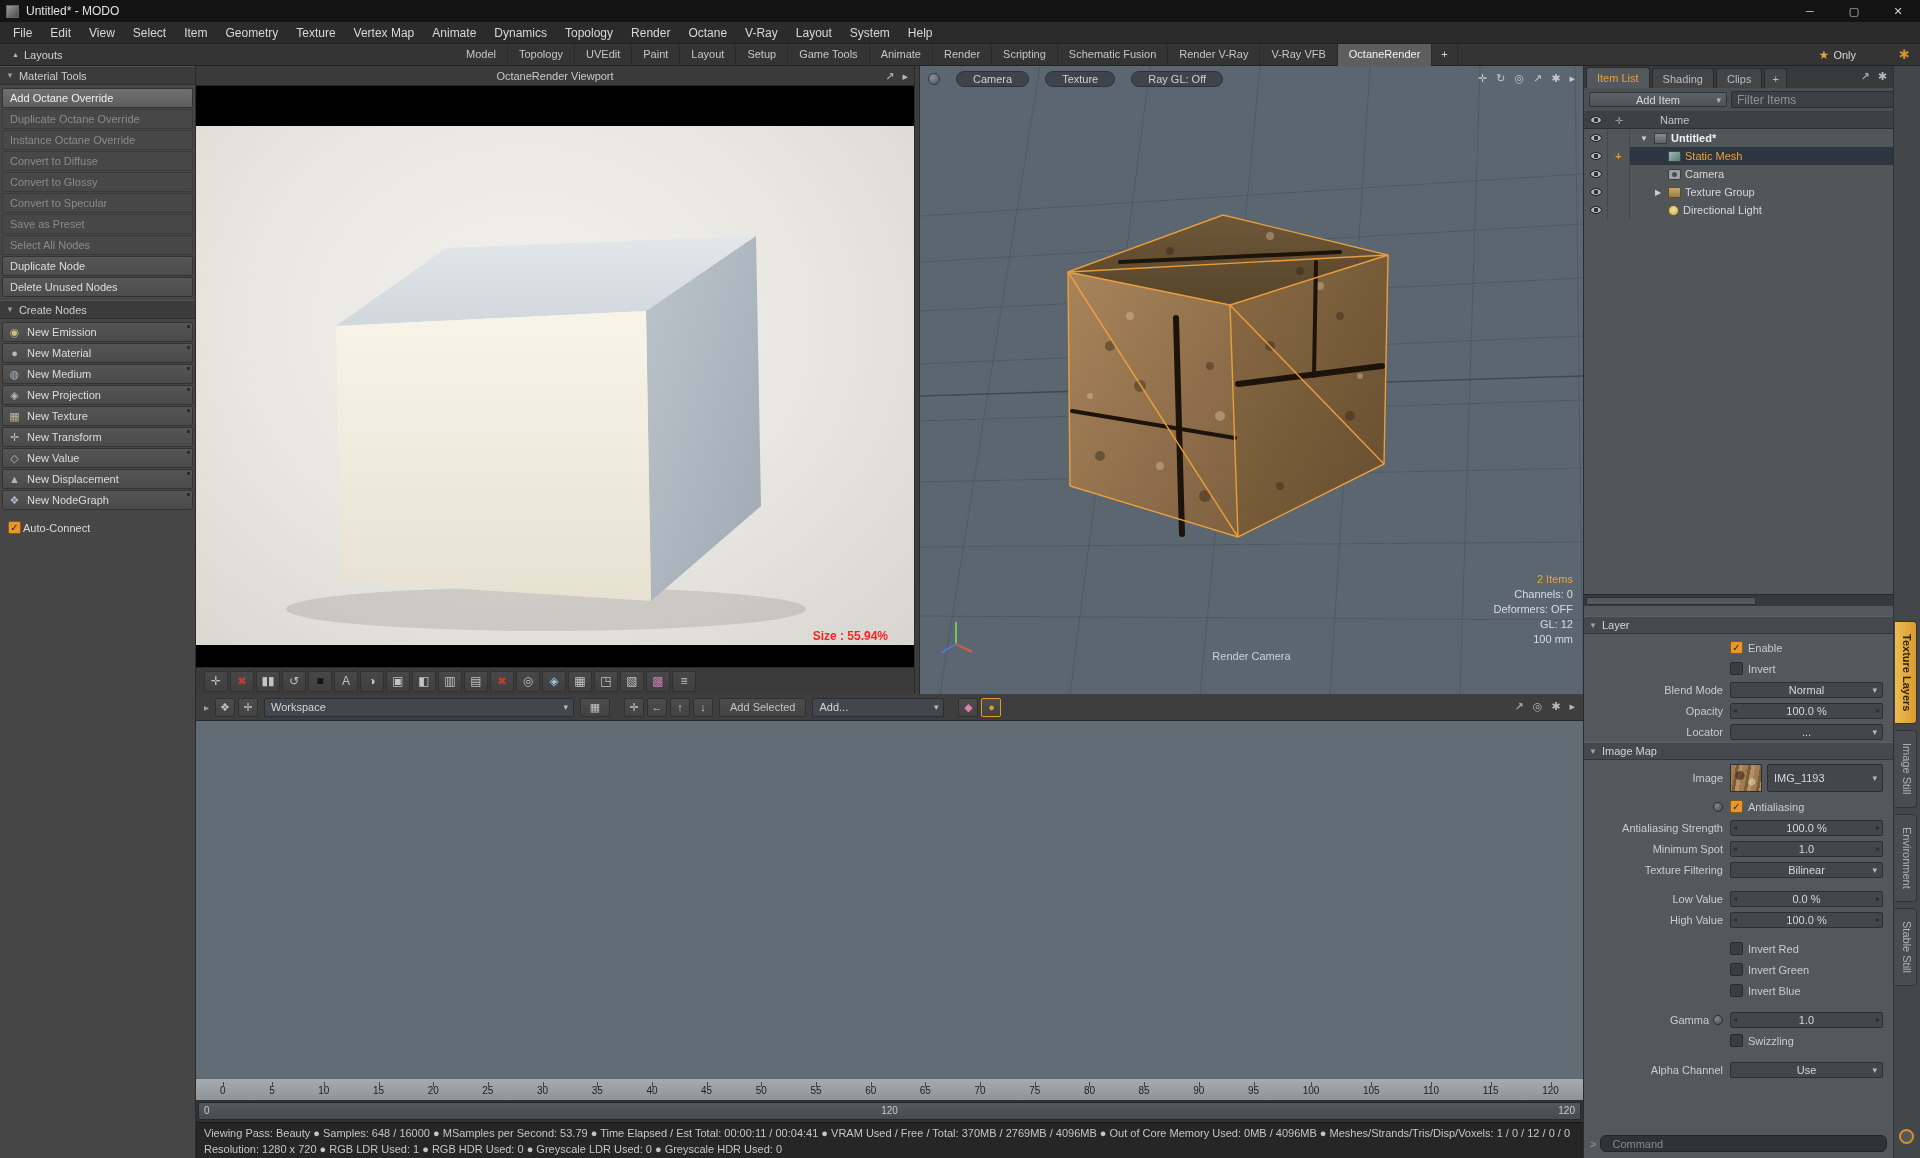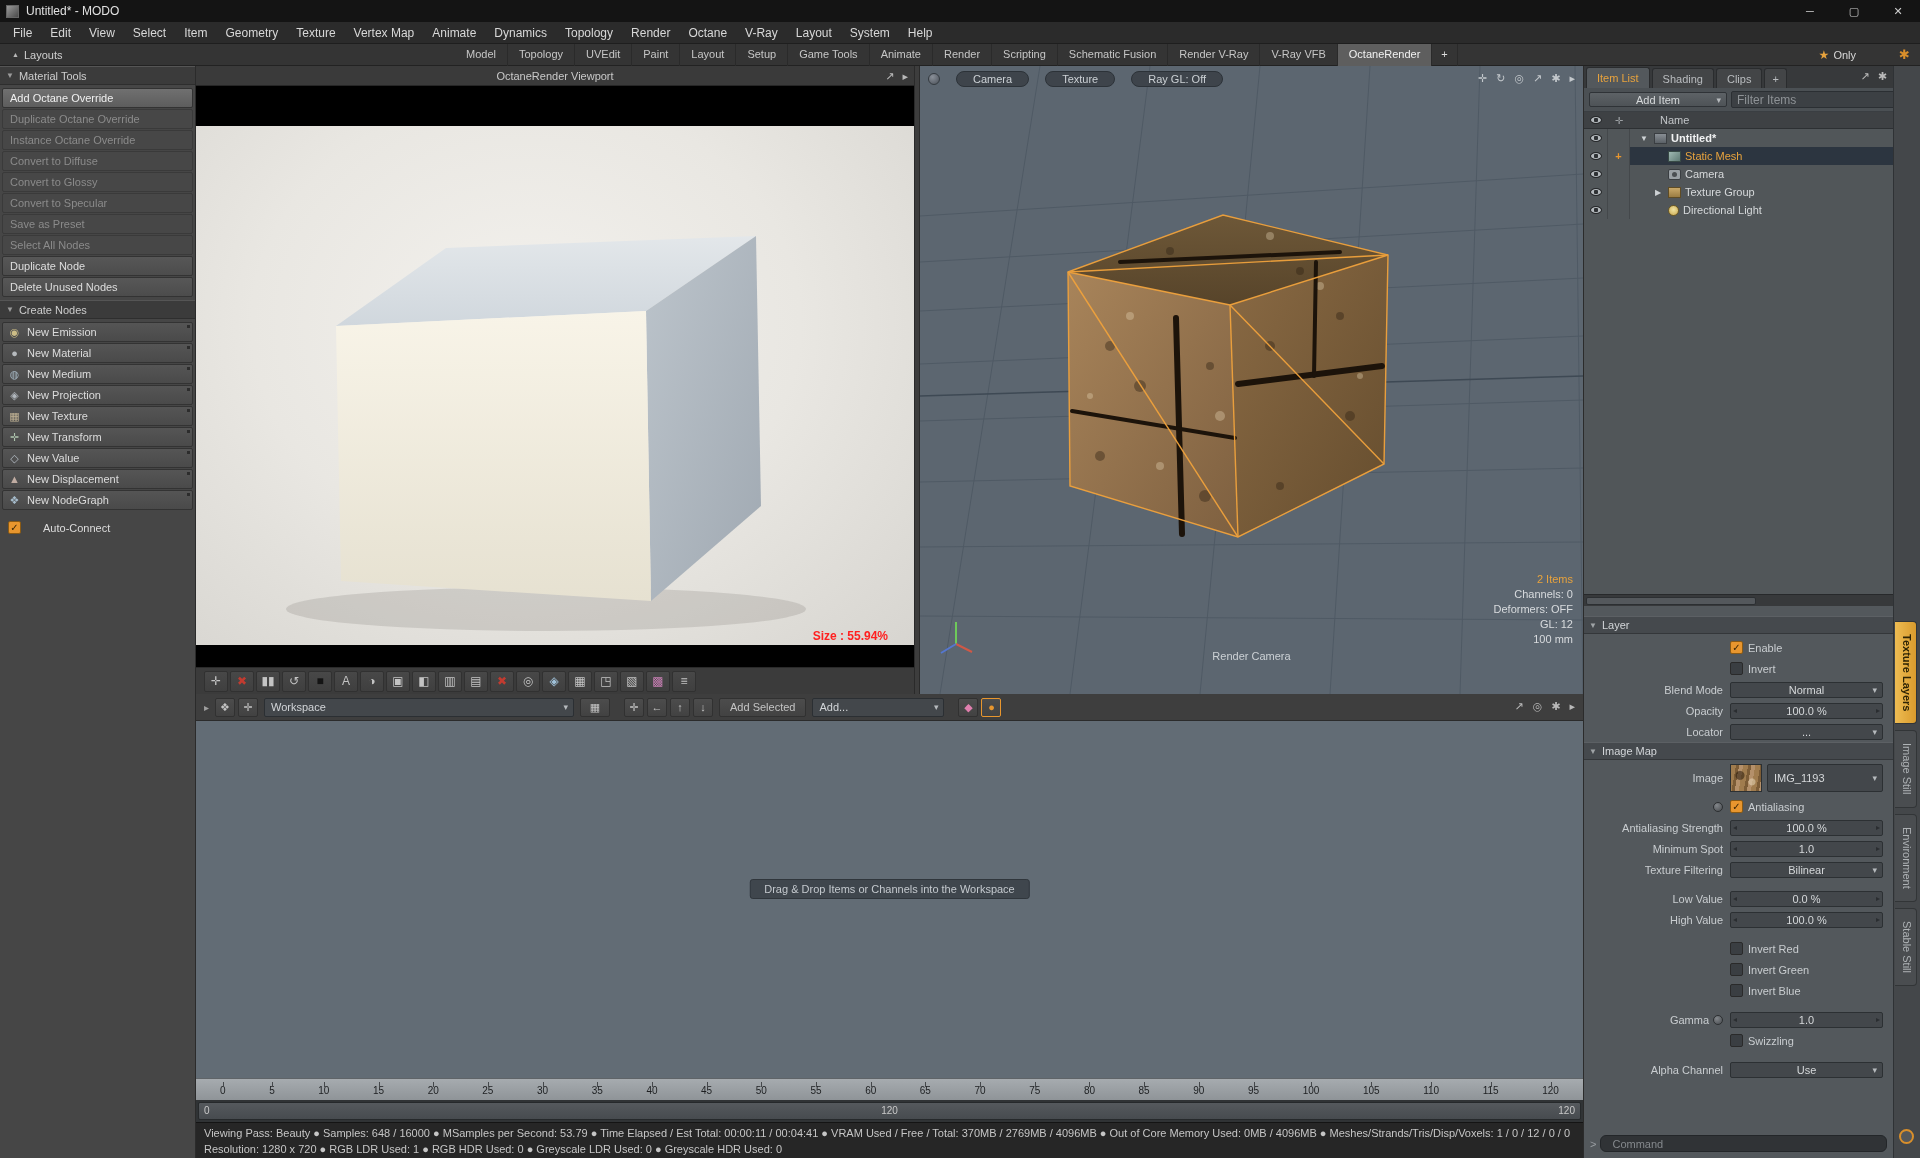--- a/index.html
+++ b/index.html
@@ -35,21 +35,21 @@
   #sidebar{position:absolute;left:0;top:66px;width:196px;height:1092px;background:#464646;border-right:1px solid #2b2b2b;}
   .section-header{height:19px;background:#3b3b3b;border-bottom:1px solid #2e2e2e;border-top:1px solid #555;display:flex;align-items:center;gap:5px;padding-left:6px;color:#cdcdcd;}
   .section-header .tri{font-size:8px;color:#9a9a9a;}
   #mt-buttons,#node-buttons{padding:3px 2px 2px 2px;}
   .mt-btn{height:20px;margin-bottom:1px;background:linear-gradient(#575757,#4c4c4c);border:1px solid #333;border-radius:2px;display:flex;align-items:center;padding-left:7px;color:#dedede;}
   .mt-btn.highlight{background:linear-gradient(#707070,#5d5d5d);color:#f0f0f0;}
   .mt-btn.disabled{background:#474747;border-color:#3a3a3a;color:#8b8b8b;}
   .node-btn{position:relative;height:20px;margin-bottom:1px;background:linear-gradient(#555,#4a4a4a);border:1px solid #333;border-radius:2px;display:flex;align-items:center;gap:6px;padding-left:5px;color:#dcdcdc;}
   .node-icon{width:13px;text-align:center;font-size:11px;}
   .node-notch{position:absolute;right:2px;top:2px;width:3px;height:3px;background:#2c2c2c;}
-  .auto-connect{display:flex;align-items:flex-end;gap:22px;padding:8px 0 0 8px;color:#dcdcdc;}
+  .auto-connect{display:flex;align-items:flex-end;gap:2px;padding:8px 0 0 8px;color:#dcdcdc;}
   .cb{width:13px;height:13px;border:1px solid #2a2a2a;background:#3a3e42;display:inline-flex;align-items:center;justify-content:center;font-size:10px;border-radius:2px;color:#3a2606;font-weight:bold;flex:0 0 13px;}
   .cb::after{content:"";}
   .cb.checked{background:#e8962e;border-color:#8a5a14;}
   .cb.checked::after{content:"✓";}
 
   
   #vp1{position:absolute;left:196px;top:66px;width:718px;height:601px;background:#000;}
   #vp1-header{position:absolute;left:0;top:0;width:100%;height:20px;background:#3a3a3a;border-bottom:1px solid #262626;display:flex;align-items:center;justify-content:center;color:#c9c9c9;}
   #vp1-icons{position:absolute;right:6px;top:0;height:20px;display:flex;gap:8px;align-items:center;}
   .hicon{color:#b9b9b9;font-size:11px;}
@@ -503,23 +503,20 @@
           <span class="sch-btn swatch" style="color: rgb(224, 127, 174);">◆</span>
           <span class="sch-btn swatch selected" style="color: rgb(232, 150, 46);">●</span>
         </div>
       <div id="sch-corner-icons">
           <span class="hicon">↗</span>
           <span class="hicon">◎</span>
           <span class="hicon">✱</span>
           <span class="hicon">▸</span>
         </div>
     </div>
-    <div id="sch-canvas">
-      <div id="sch-hint">Drag &amp; Drop Items or Channels into the Workspace</div>
-    </div>
     <div id="ruler">
         <span class="tick">0</span>
         <span class="tick">5</span>
         <span class="tick">10</span>
         <span class="tick">15</span>
         <span class="tick">20</span>
         <span class="tick">25</span>
         <span class="tick">30</span>
         <span class="tick">35</span>
         <span class="tick">40</span>

